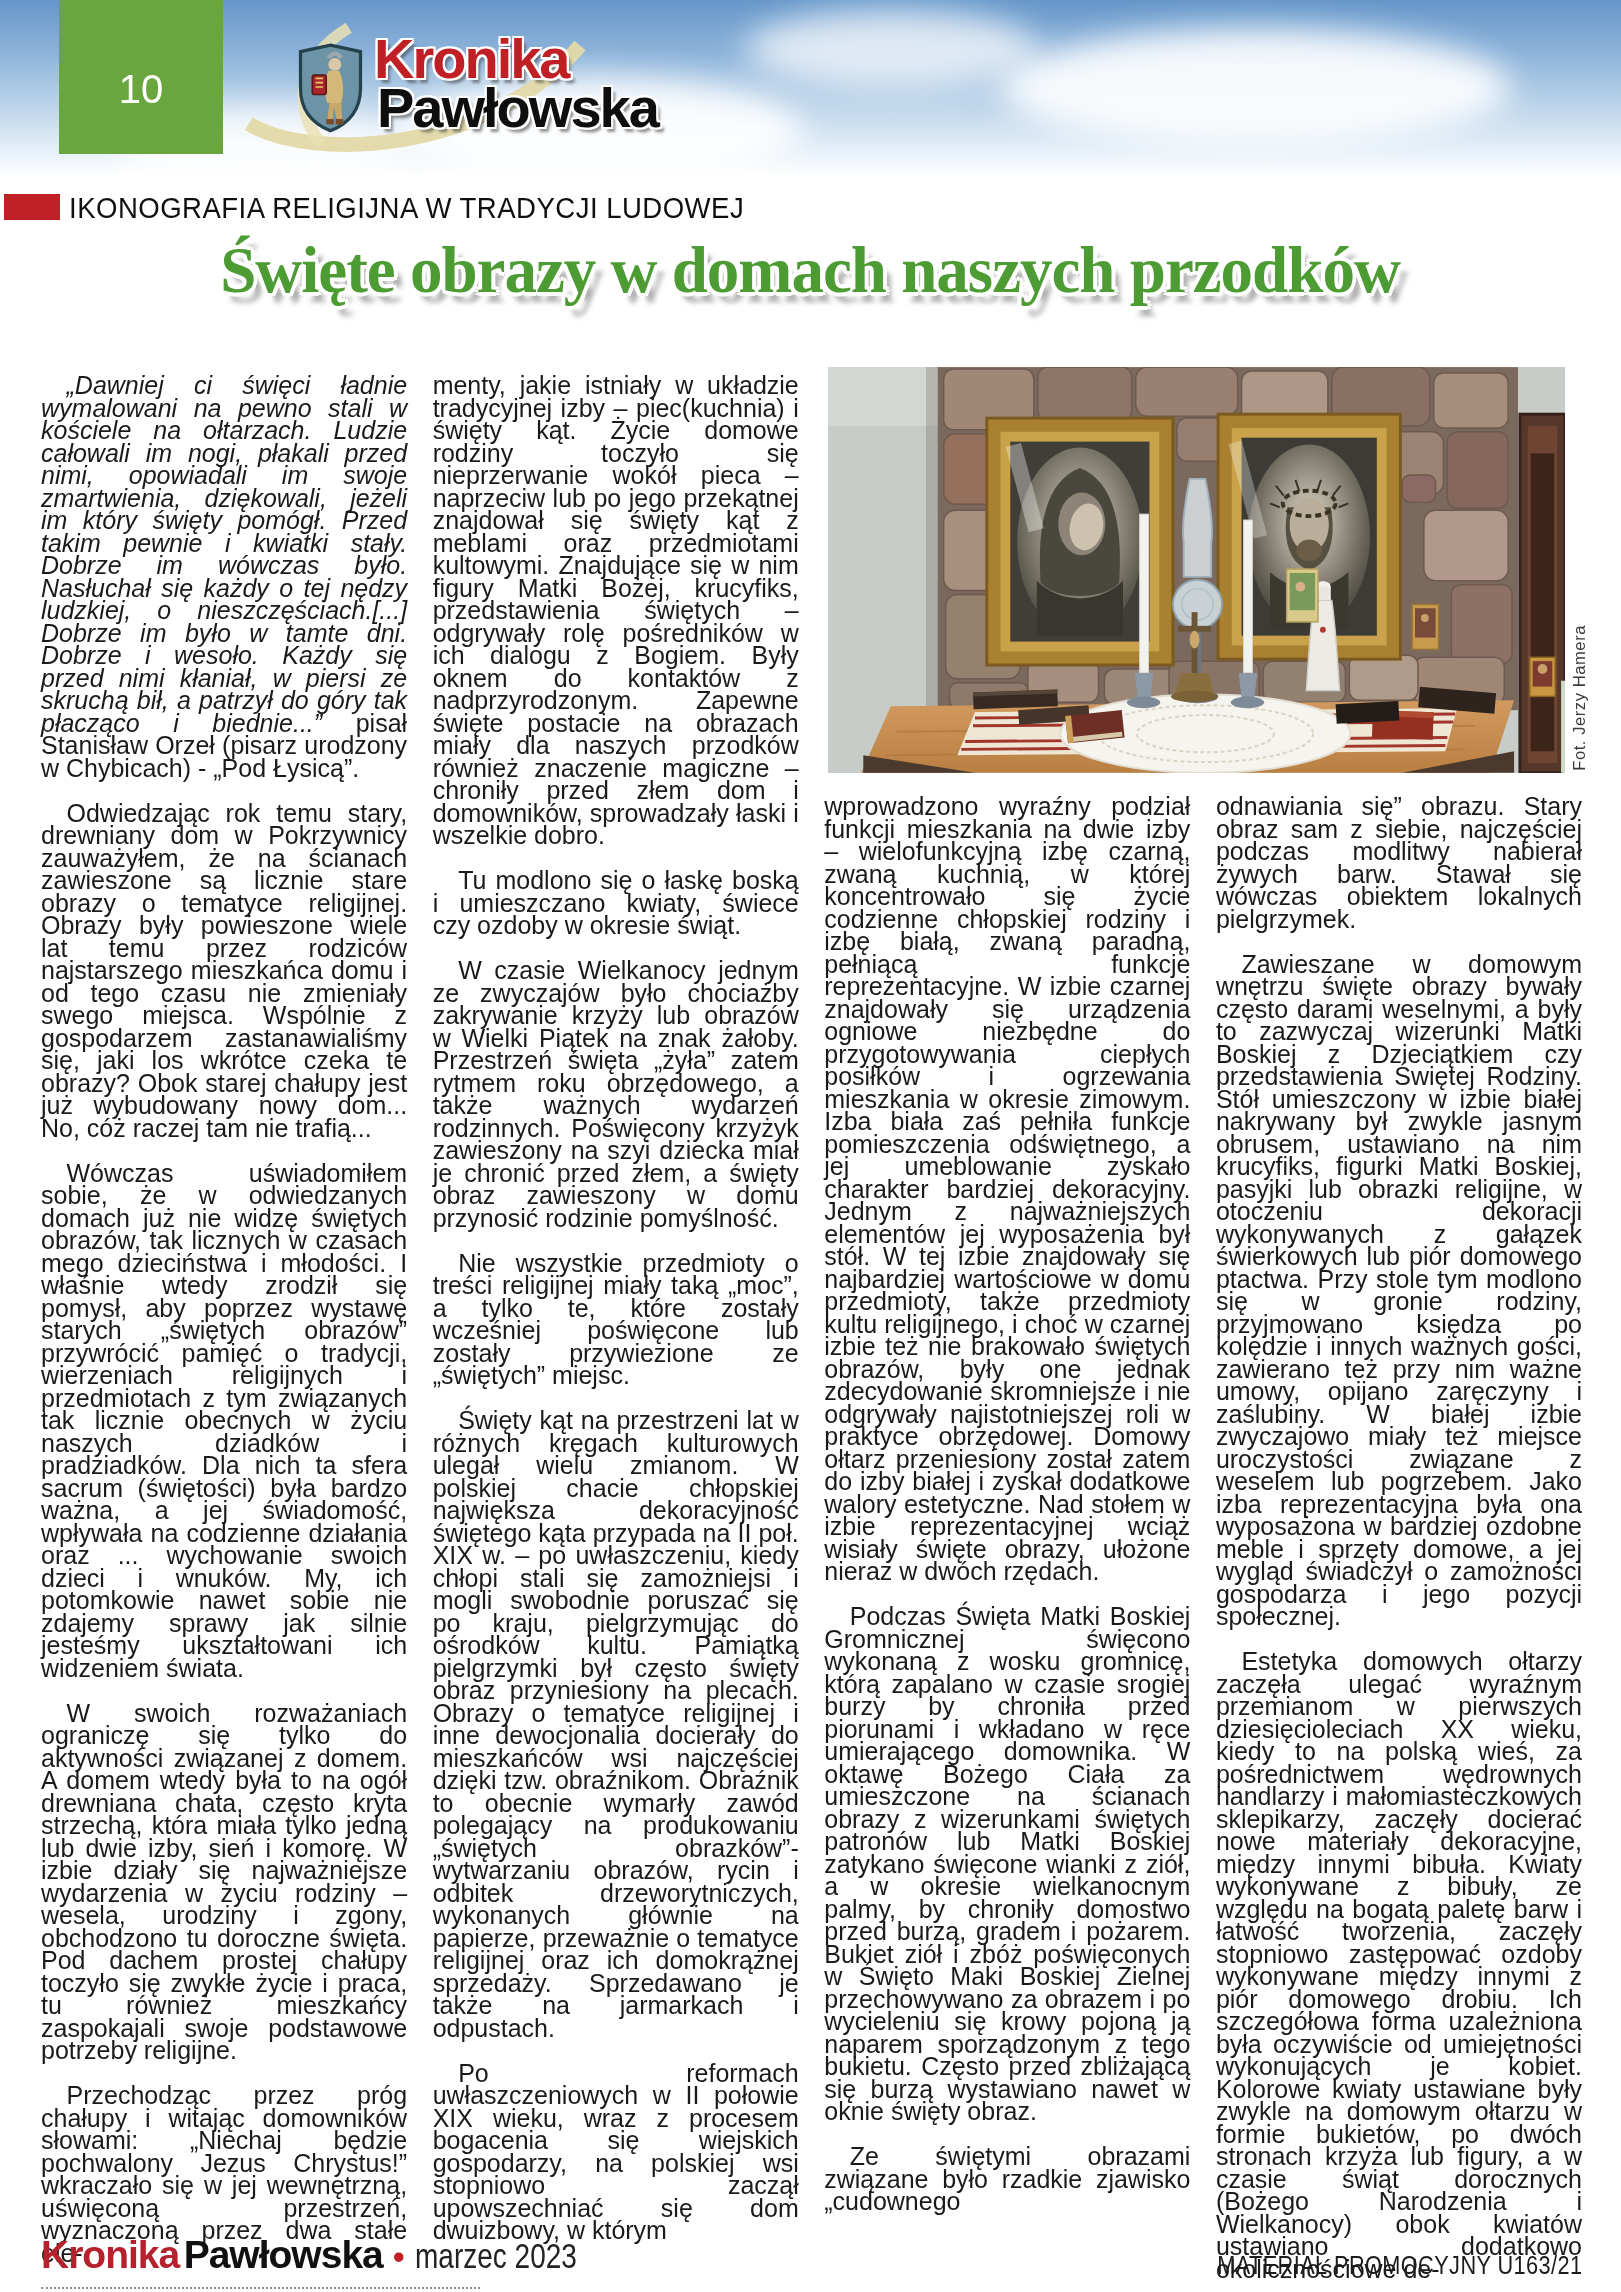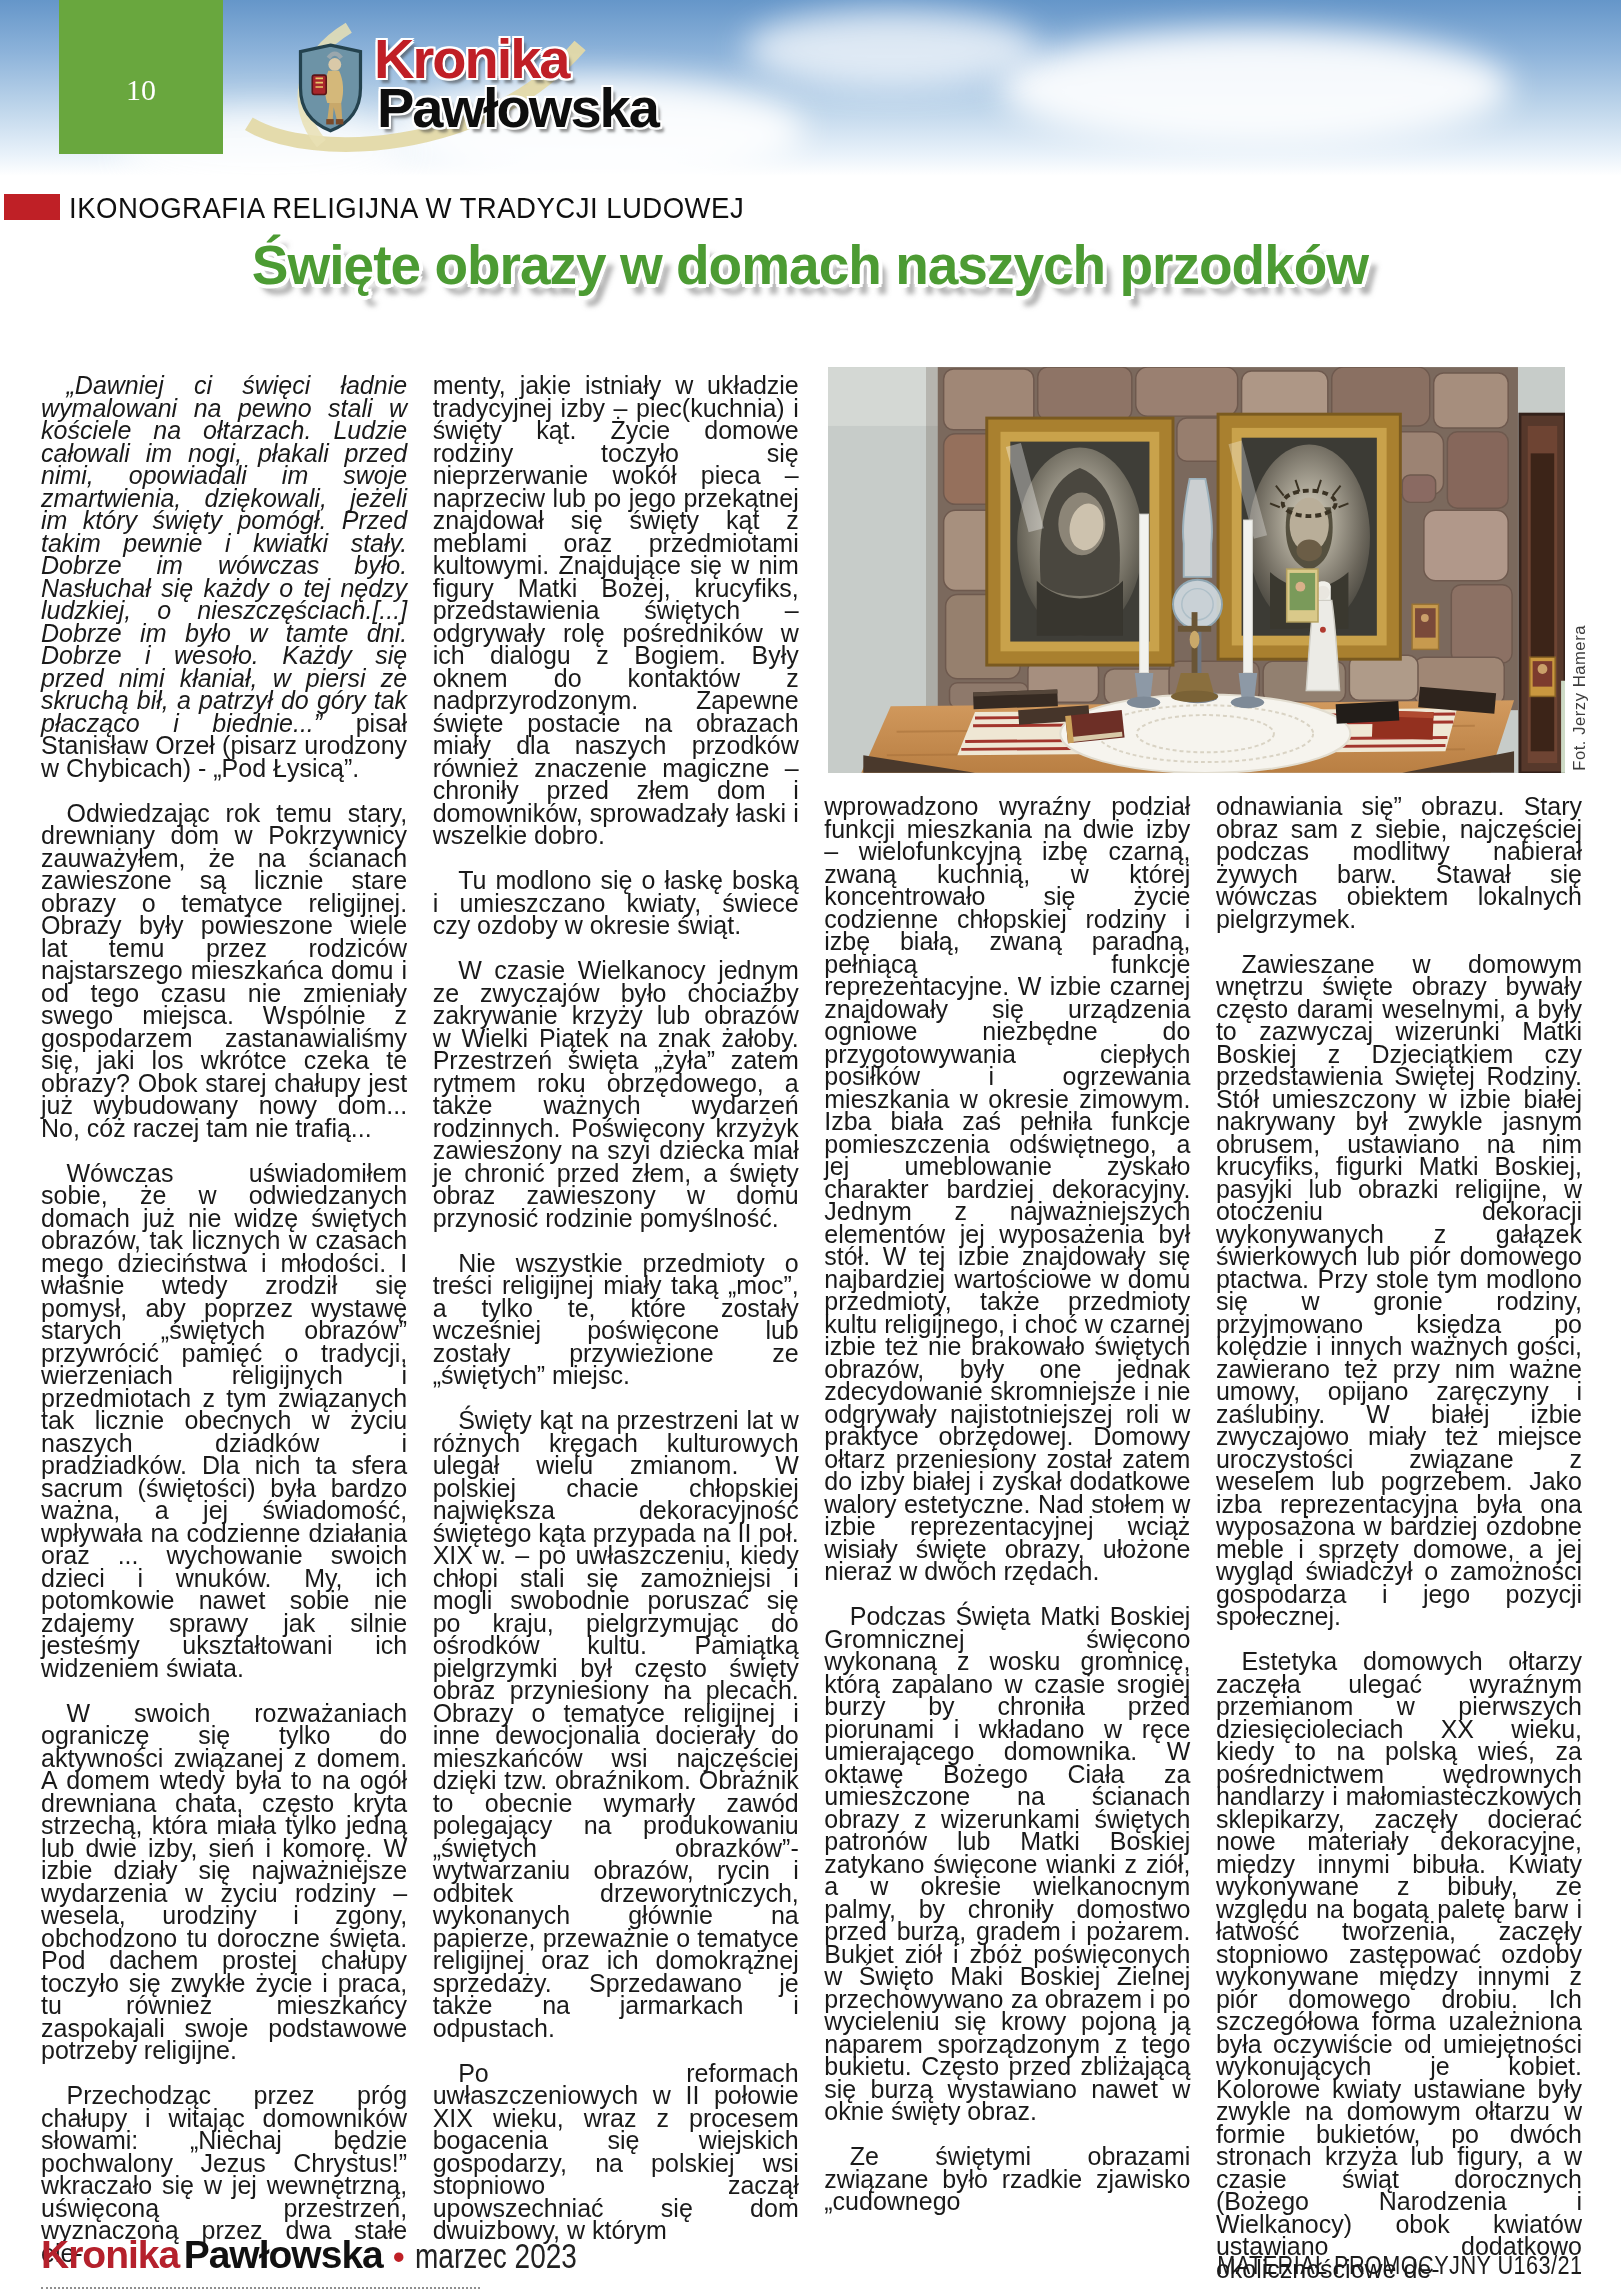--- a/index.html
+++ b/index.html
@@ -10,45 +10,45 @@
   .sky{position:absolute;left:0;top:0;width:1621px;height:176px;
        background:linear-gradient(180deg,#6596c9 0%,#8db3da 30%,#bcd4ea 60%,#e9f2fa 88%,#ffffff 100%);}
   .cloud{position:absolute;background:rgba(255,255,255,.9);border-radius:50%;filter:blur(15.7px);}
   .cloud.c1{left:1000px;top:29px;width:510px;height:118px;}
   .cloud.c2{left:392px;top:78px;width:412px;height:108px;}
   .cloud.c3{left:745px;top:9.8px;width:294px;height:78px;opacity:.8;}
   .cloud.c4{left:118px;top:108px;width:294px;height:88px;opacity:.9;}
 
   .pagenum-box{position:absolute;left:59px;top:0;width:164px;height:154px;background:#69a73e;
        display:flex;align-items:center;justify-content:center;}
-  .pagenum-box span{font-family:Liberation Serif, serif;color:#ffffff;font-size:30px;
+  .pagenum-box span{font-family:Liberation Sans, sans-serif;color:#ffffff;font-size:40px;
        padding-top:25.5px;}
 
   
   .logo{position:absolute;left:241px;top:23.5px;width:549px;height:137px;}
   .logo .swoosh{position:absolute;left:-9.8px;top:-5.9px;}
   .logo .shield{position:absolute;left:57px;top:19.6px;}
   .brand-word{position:absolute;font-weight:800;letter-spacing:-2px;line-height:1;
        text-shadow:-2px -2px 0 #fff,2px -2px 0 #fff,-2px 2px 0 #fff,2px 2px 0 #fff,
                    -2px 0 0 #fff,2px 0 0 #fff,0 -2px 0 #fff,0 2px 0 #fff,3.9px 4.9px 2.9px rgba(60,60,60,.55);}
   .brand-word.w1{left:133px;top:7.8px;font-size:56px;color:#c01f26;}
   .brand-word.w2{left:136px;top:56px;font-size:56px;color:#0e0e0e;}
 
   
   .kicker-row{position:absolute;left:4px;top:192px;width:1621px;height:29px;}
   .kicker-bar{position:absolute;left:0;top:2px;width:56px;height:25.5px;background:#bf2026;}
   .kicker-text{position:absolute;left:65px;top:0;font-size:29px;font-weight:500;color:#101010;
        transform:scaleX(.95);transform-origin:left center;letter-spacing:0.5px;}
 
   
   .main-title{position:absolute;left:29px;top:233px;width:1562px;text-align:center;
-       font-size:55px;font-weight:800;letter-spacing:-1px;color:#4c9b33;white-space:nowrap;
+       font-size:65px;font-weight:800;letter-spacing:-1px;color:#4c9b33;white-space:nowrap;
        text-shadow:-2.9px -2.9px 0 #fff,2.9px -2.9px 0 #fff,-2.9px 2.9px 0 #fff,2.9px 2.9px 0 #fff,
                    -3.9px 0 0 #fff,3.9px 0 0 #fff,0 -3.9px 0 #fff,0 3.9px 0 #fff,
-                   7.8px 9.8px 4.9px rgba(110,110,110,.55);}
+                   7.8px 9.8px 4.9px rgba(110,110,110,.55);font-family:Liberation Serif, serif;}
 
   
   .columns{position:absolute;left:41px;top:374px;width:1541px;display:flex;gap:25.5px;}
   .col{flex:1 1 0;min-width:0;}
   .para{margin:0;font-size:25px;line-height:22.5px;text-align:justify;text-indent:25.5px;}
   .para + .para{margin-top:22.5px;}
   .para.cont{text-indent:0;}
   .para.quote .q{font-style:italic;}
   .photo-spacer{height:421px;}
 

